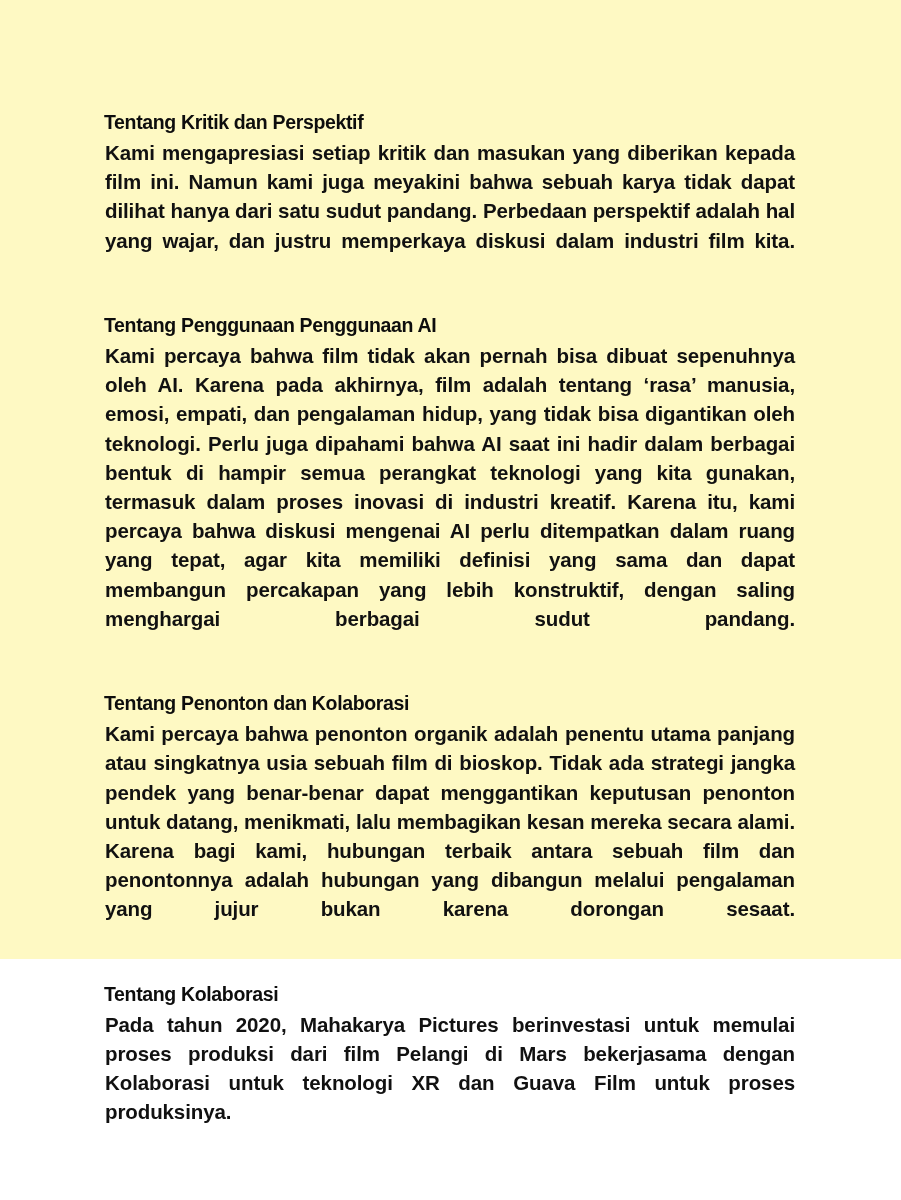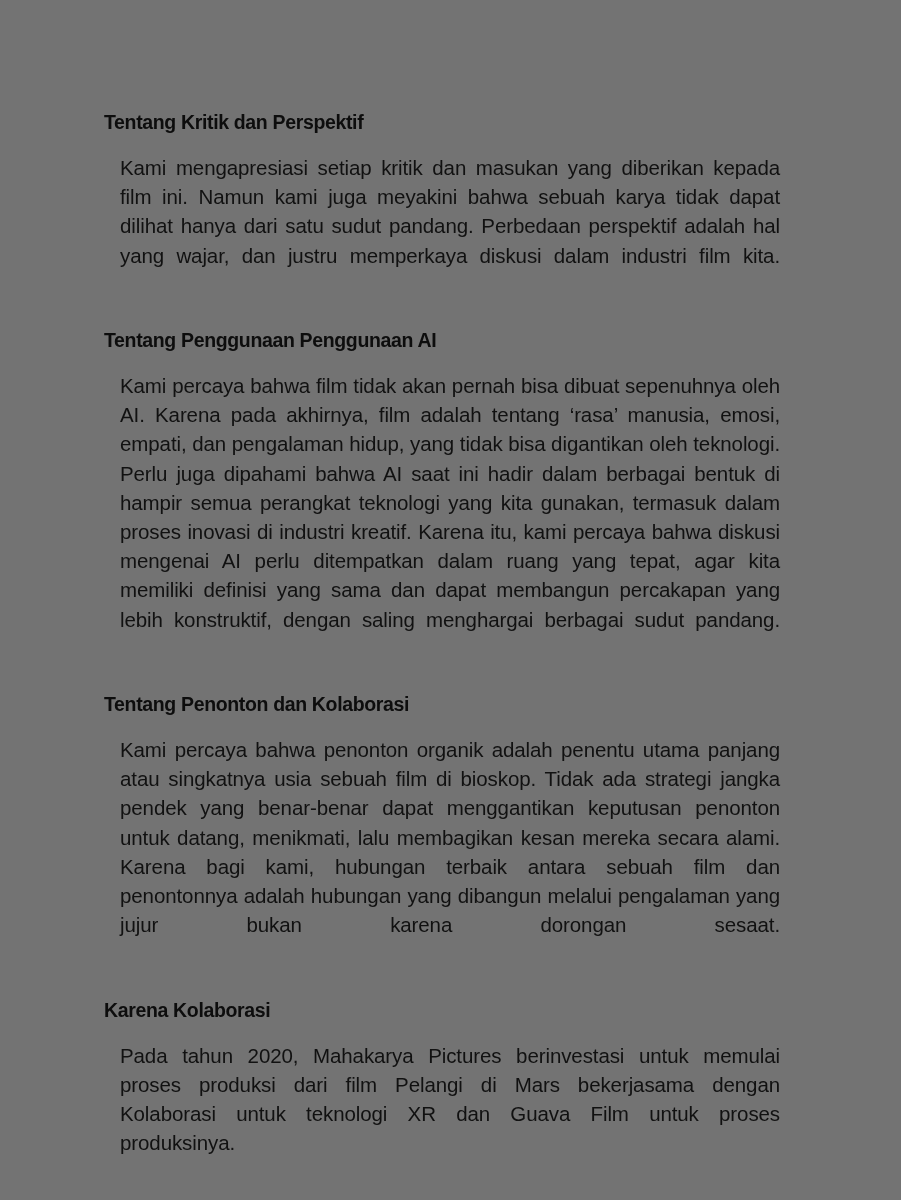--- a/index.html
+++ b/index.html
@@ -12,22 +12,22 @@
     height: 1200px;
     background: #ffffff;
     font-family: "Liberation Sans", "DejaVu Sans", sans-serif;
     color: #111111;
     overflow: hidden;
   }
 
   .page {
     position: relative;
     width: 901px;
-    height: 1200px;
-    background: #737373;
+    height: 959px;
+    background: #fef9c3;
     box-sizing: border-box;
   }
 
   .content {
     position: absolute;
     left: 104px;
     top: 108px;
     width: 692px;
   }
 
@@ -44,24 +44,24 @@
     line-height: 29px;
     letter-spacing: -0.35px;
     color: #0d0d0d;
     margin: 0 0 1px 0;
     text-align: left;
     white-space: nowrap;
   }
 
   .section-body {
     font-size: 20.5px;
-    font-weight: 400;
+    font-weight: 700;
     line-height: 29.2px;
     color: #111111;
-    margin: 16px;
+    margin: 1px;
     text-align: justify;
     text-justify: inter-word;
     letter-spacing: -0.1px;
     word-spacing: 0px;
     hyphens: none;
   }
 
   
   .section-body::after {
     content: "";
@@ -84,18 +84,18 @@
       <h2 class="section-heading">Tentang Penggunaan Penggunaan AI</h2>
       <p class="section-body">Kami percaya bahwa film tidak akan pernah bisa dibuat sepenuhnya oleh AI. Karena pada akhirnya, film adalah tentang ‘rasa’ manusia, emosi, empati, dan pengalaman hidup, yang tidak bisa digantikan oleh teknologi. Perlu juga dipahami bahwa AI saat ini hadir dalam berbagai bentuk di hampir semua perangkat teknologi yang kita gunakan, termasuk dalam proses inovasi di industri kreatif. Karena itu, kami percaya bahwa diskusi mengenai AI perlu ditempatkan dalam ruang yang tepat, agar kita memiliki definisi yang sama dan dapat membangun percakapan yang lebih konstruktif, dengan saling menghargai berbagai sudut pandang.</p>
     </div>
 
     <div class="section">
       <h2 class="section-heading">Tentang Penonton dan Kolaborasi</h2>
       <p class="section-body">Kami percaya bahwa penonton organik adalah penentu utama panjang atau singkatnya usia sebuah film di bioskop. Tidak ada strategi jangka pendek yang benar-benar dapat menggantikan keputusan penonton untuk datang, menikmati, lalu membagikan kesan mereka secara alami. Karena bagi kami, hubungan terbaik antara sebuah film dan penontonnya adalah hubungan yang dibangun melalui pengalaman yang jujur bukan karena dorongan sesaat.</p>
     </div>
 
     <div class="section">
-      <h2 class="section-heading">Karena Kolaborasi</h2>
+      <h2 class="section-heading">Tentang Kolaborasi</h2>
       <p class="section-body">Pada tahun 2020, Mahakarya Pictures berinvestasi untuk memulai proses produksi dari film Pelangi di Mars bekerjasama dengan Kolaborasi untuk teknologi XR dan Guava Film untuk proses produksinya.</p>
     </div>
 
   </div>
 </div>
 
 </body></html>

